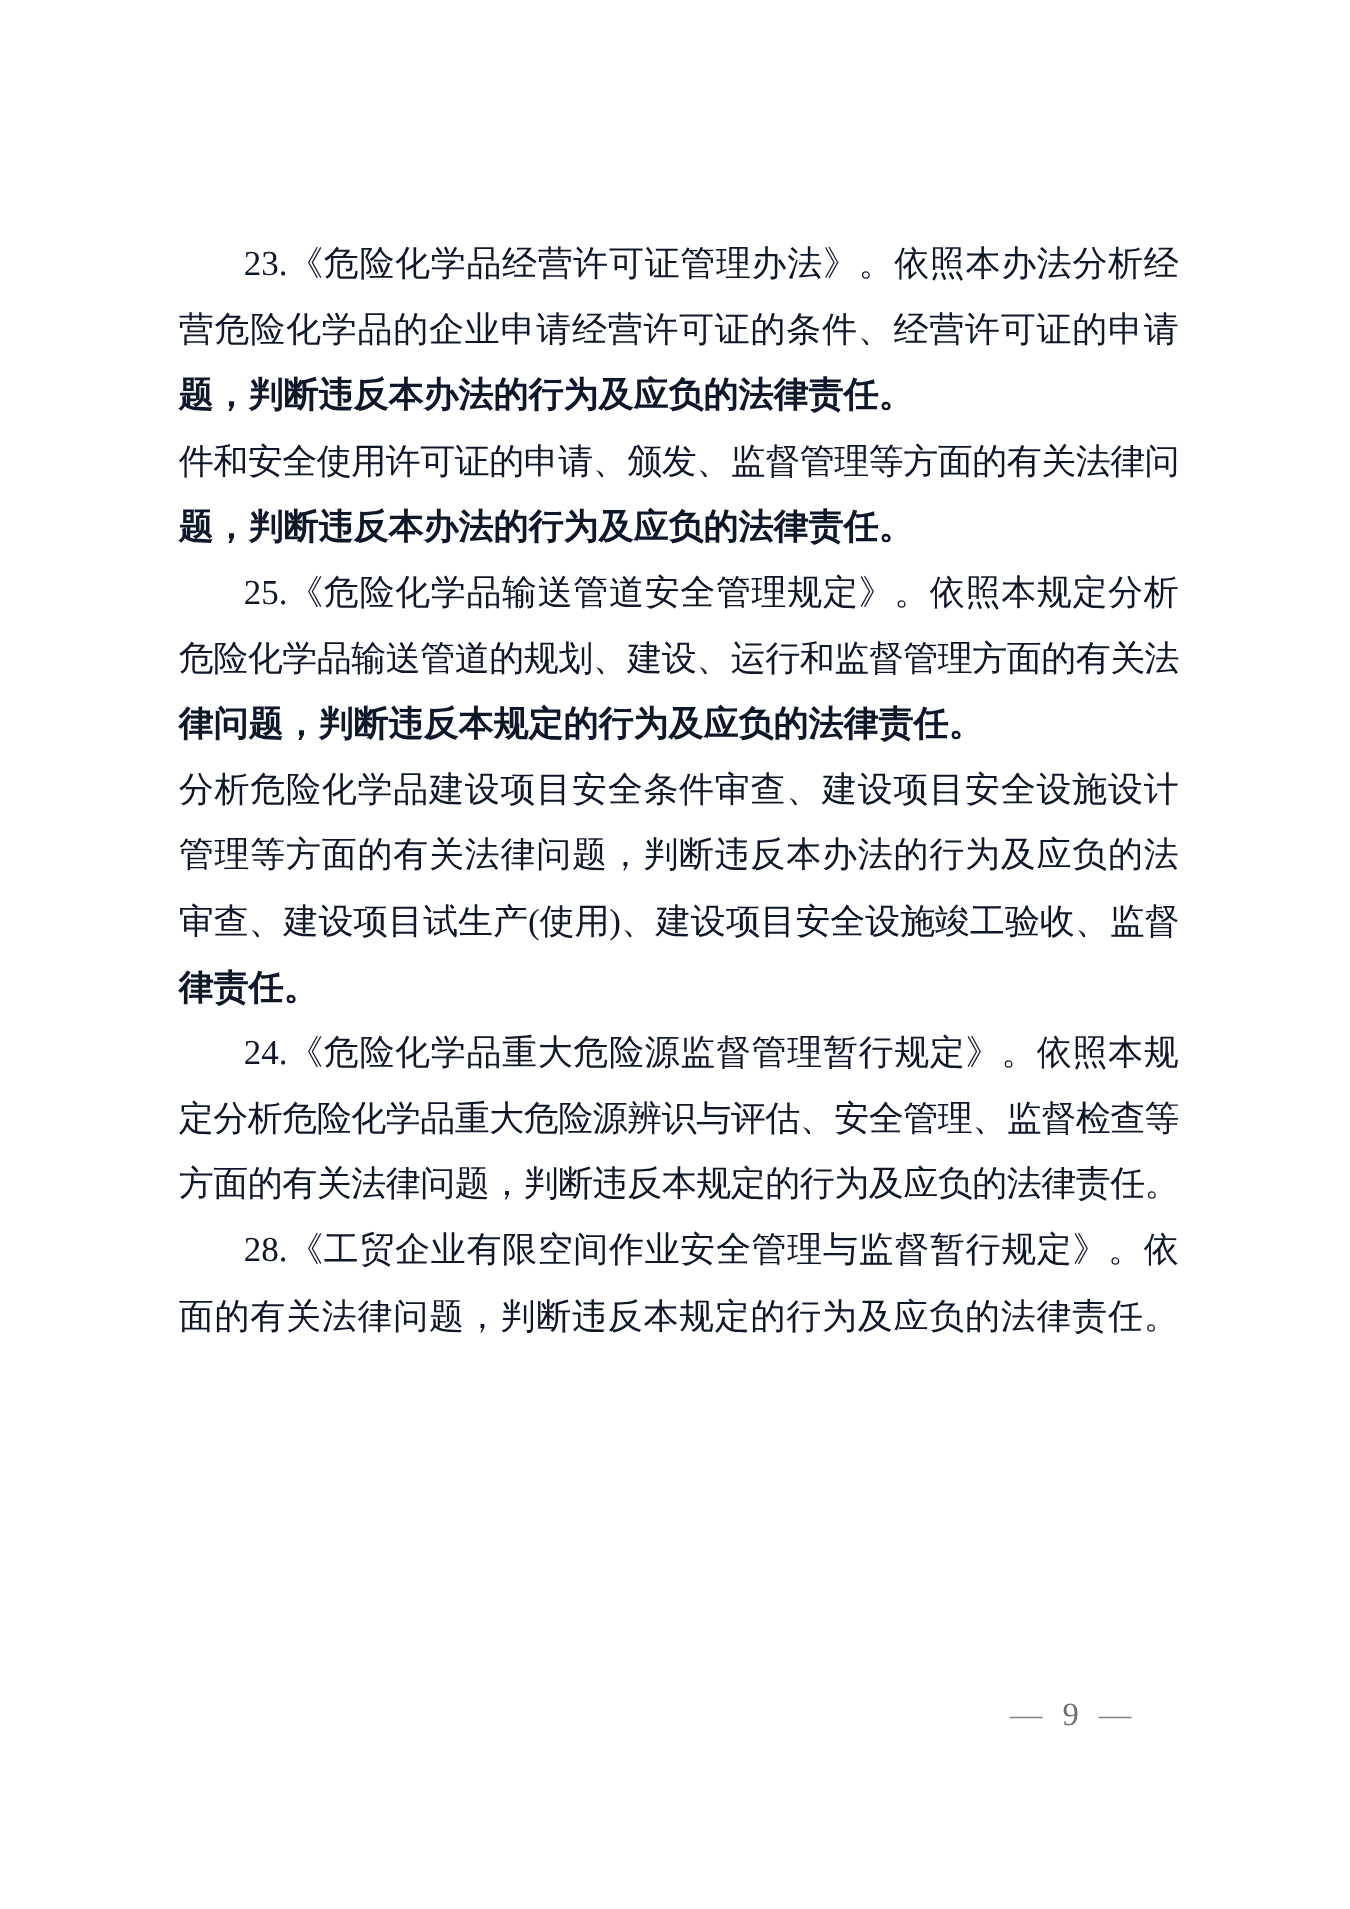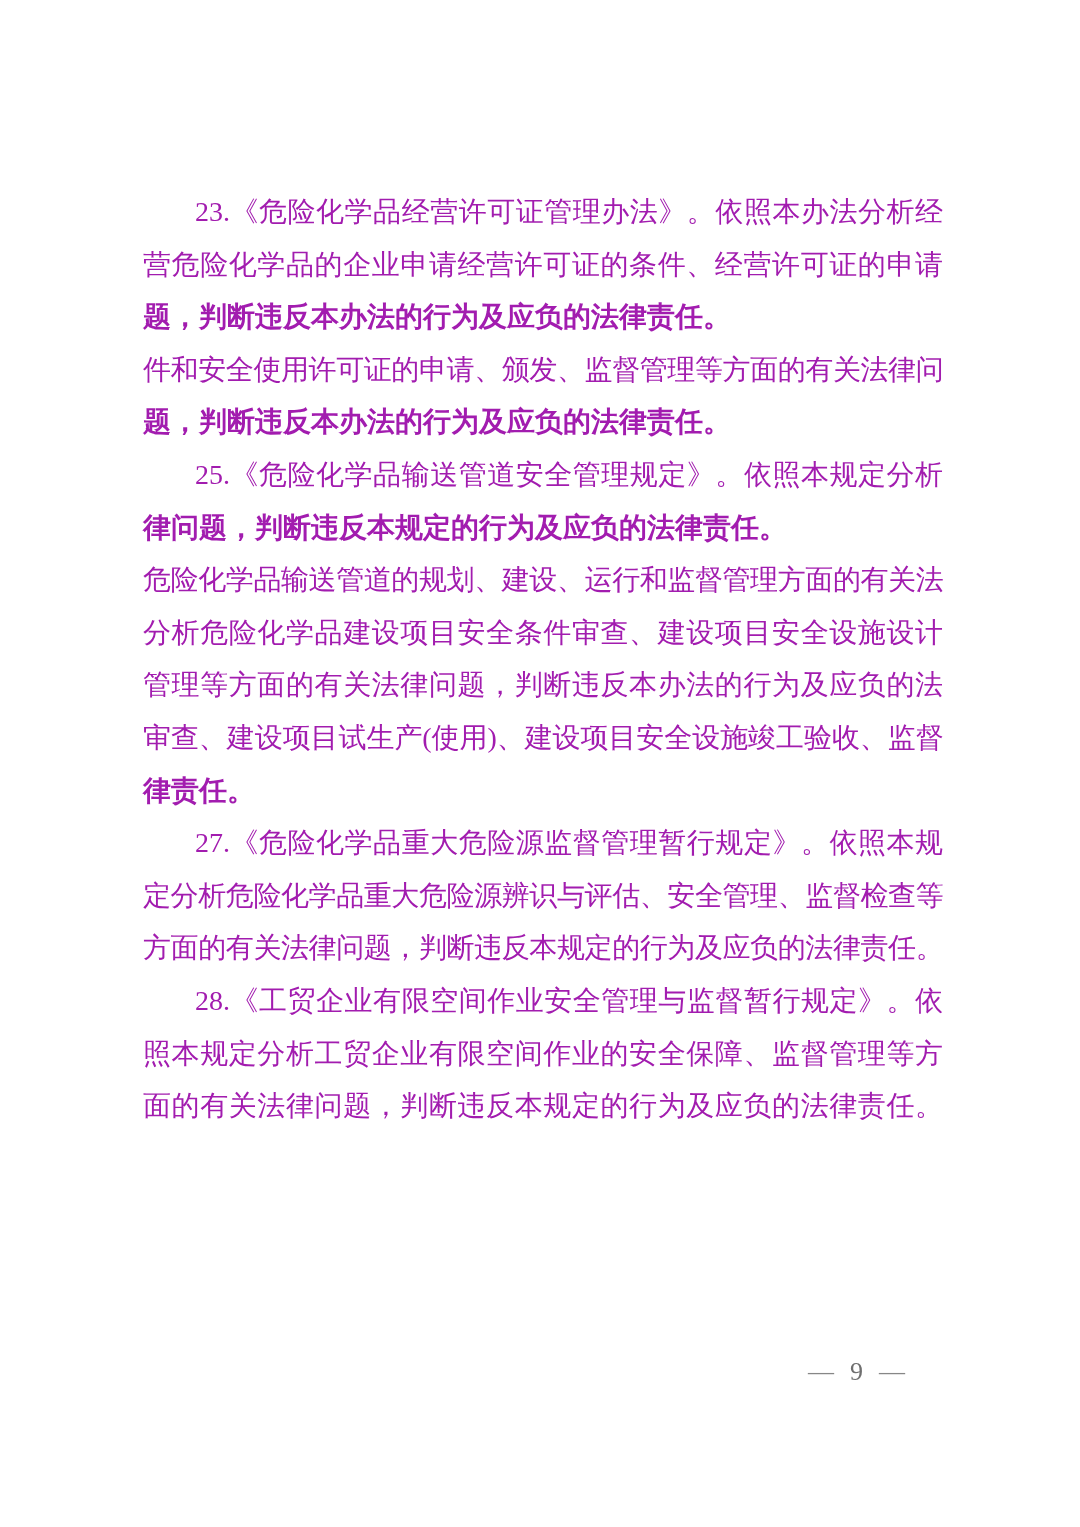--- a/index.html
+++ b/index.html
@@ -13,21 +13,21 @@
     height: 1527px;
     background: #ffffff;
     overflow: hidden;
     font-family: "Liberation Serif", "DejaVu Serif", serif;
   }
   #doc-body {
     position: absolute;
     left: 143px;
     top: 186px;
     width: 800px;
-    color: #a21caf;
+    color: #0f172a;
   }
   .line {
     height: 52.6px;
     line-height: 52.6px;
     font-size: 28px;
     text-align: justify;
     text-align-last: justify;
     text-justify: inter-ideograph;
     white-space: nowrap;
     overflow: visible;
@@ -61,31 +61,30 @@
 <body>
 
 <div id="page">
   <main id="doc-body">
       <div class="line first">23.《危险化学品经营许可证管理办法》。依照本办法分析经</div>
       <div class="line">营危险化学品的企业申请经营许可证的条件、经营许可证的申请</div>
       <div class="line end">题，判断违反本办法的行为及应负的法律责任。</div>
       <div class="line sq">件和安全使用许可证的申请、颁发、监督管理等方面的有关法律问</div>
       <div class="line end">题，判断违反本办法的行为及应负的法律责任。</div>
       <div class="line first">25.《危险化学品输送管道安全管理规定》。依照本规定分析</div>
+      <div class="line sq">危险化学品输送管道的规划、建设、运行和监督管理方面的有关法</div>
       <div class="line end">律问题，判断违反本规定的行为及应负的法律责任。</div>
-      <div class="line sq">危险化学品输送管道的规划、建设、运行和监督管理方面的有关法</div>
       <div class="line">分析危险化学品建设项目安全条件审查、建设项目安全设施设计</div>
       <div class="line">管理等方面的有关法律问题，判断违反本办法的行为及应负的法</div>
       <div class="line sq">审查、建设项目试生产(使用)、建设项目安全设施竣工验收、监督</div>
       <div class="line end">律责任。</div>
-      <div class="line first">27.《危险化学品重大危险源监督管理暂行规定》。依照本规</div>
+      <div class="line first">24.《危险化学品重大危险源监督管理暂行规定》。依照本规</div>
       <div class="line sq">定分析危险化学品重大危险源辨识与评估、安全管理、监督检查等</div>
       <div class="line sq">方面的有关法律问题，判断违反本规定的行为及应负的法律责任。</div>
       <div class="line first">28.《工贸企业有限空间作业安全管理与监督暂行规定》。依</div>
-      <div class="line">照本规定分析工贸企业有限空间作业的安全保障、监督管理等方</div>
       <div class="line">面的有关法律问题，判断违反本规定的行为及应负的法律责任。</div>
     </main>
   <div id="page-footer">
     <span>—</span>
     <span class="num">9</span>
     <span>—</span>
   </div>
 </div>
 
 </body></html>

